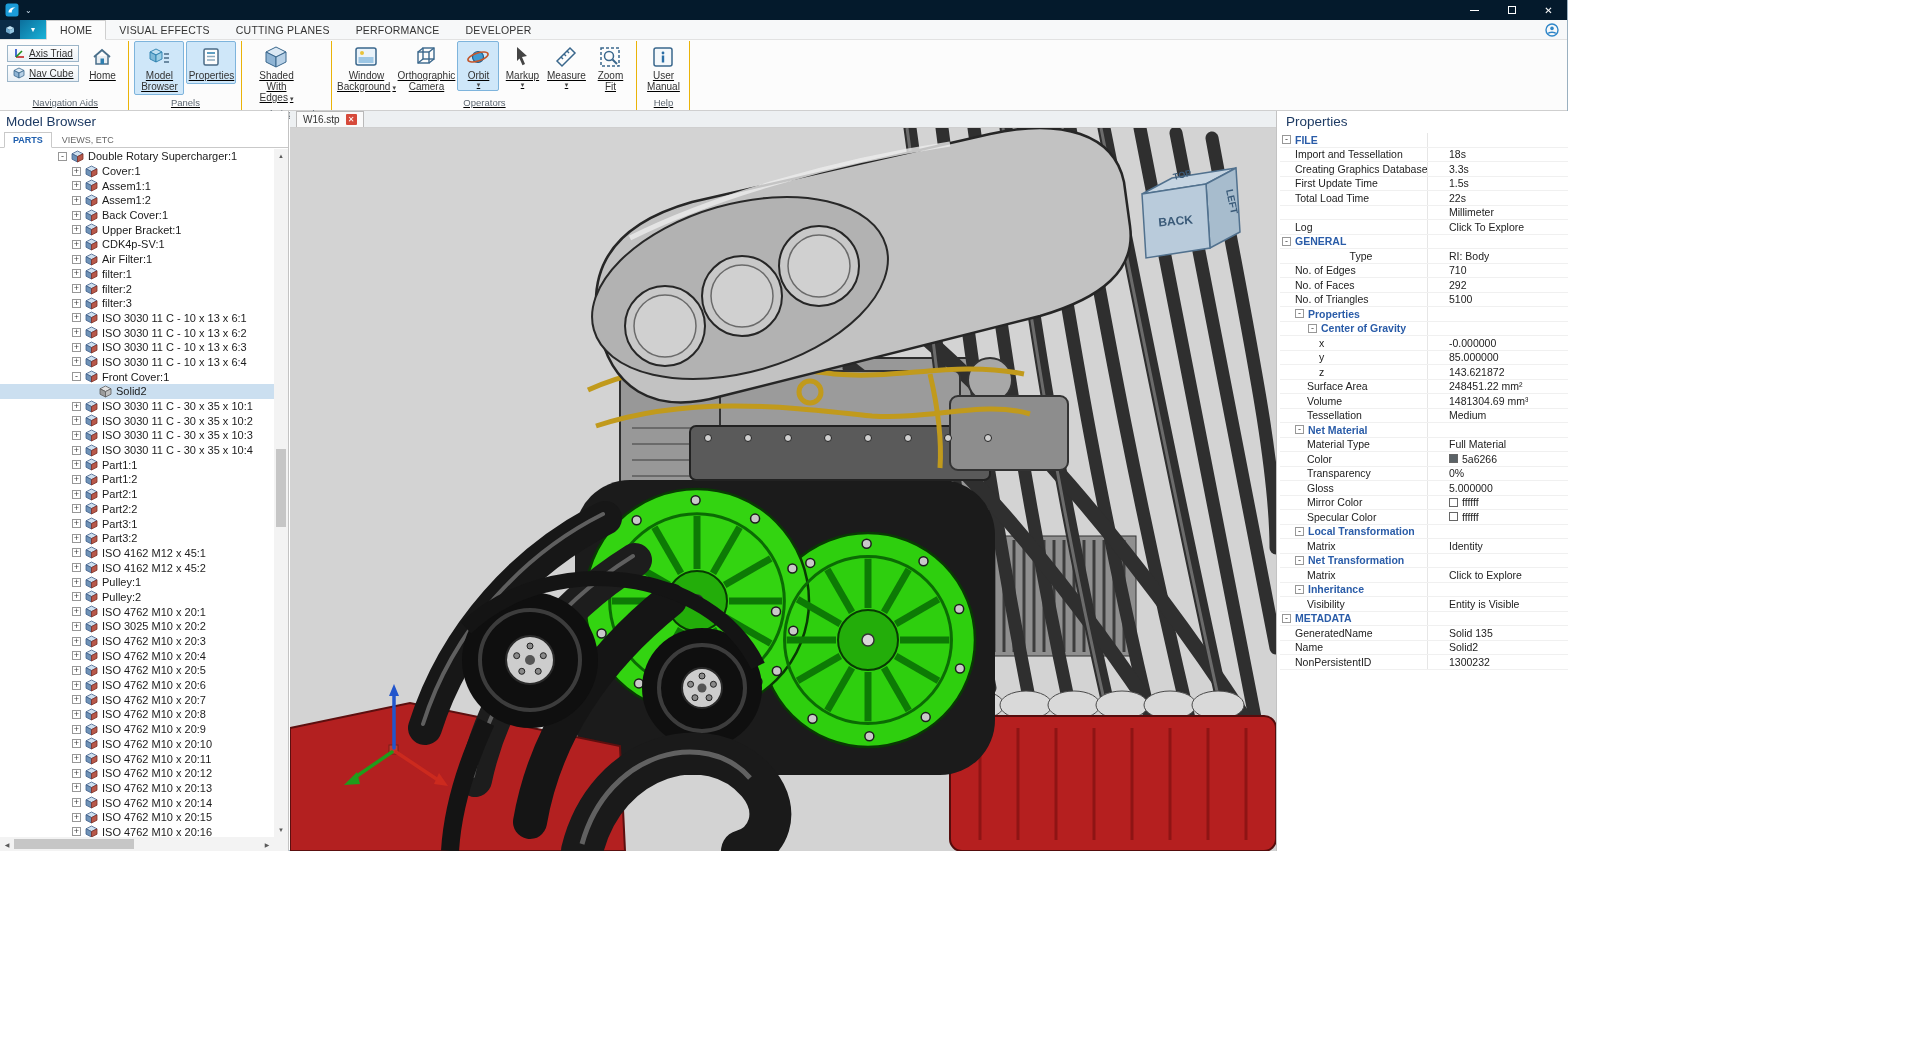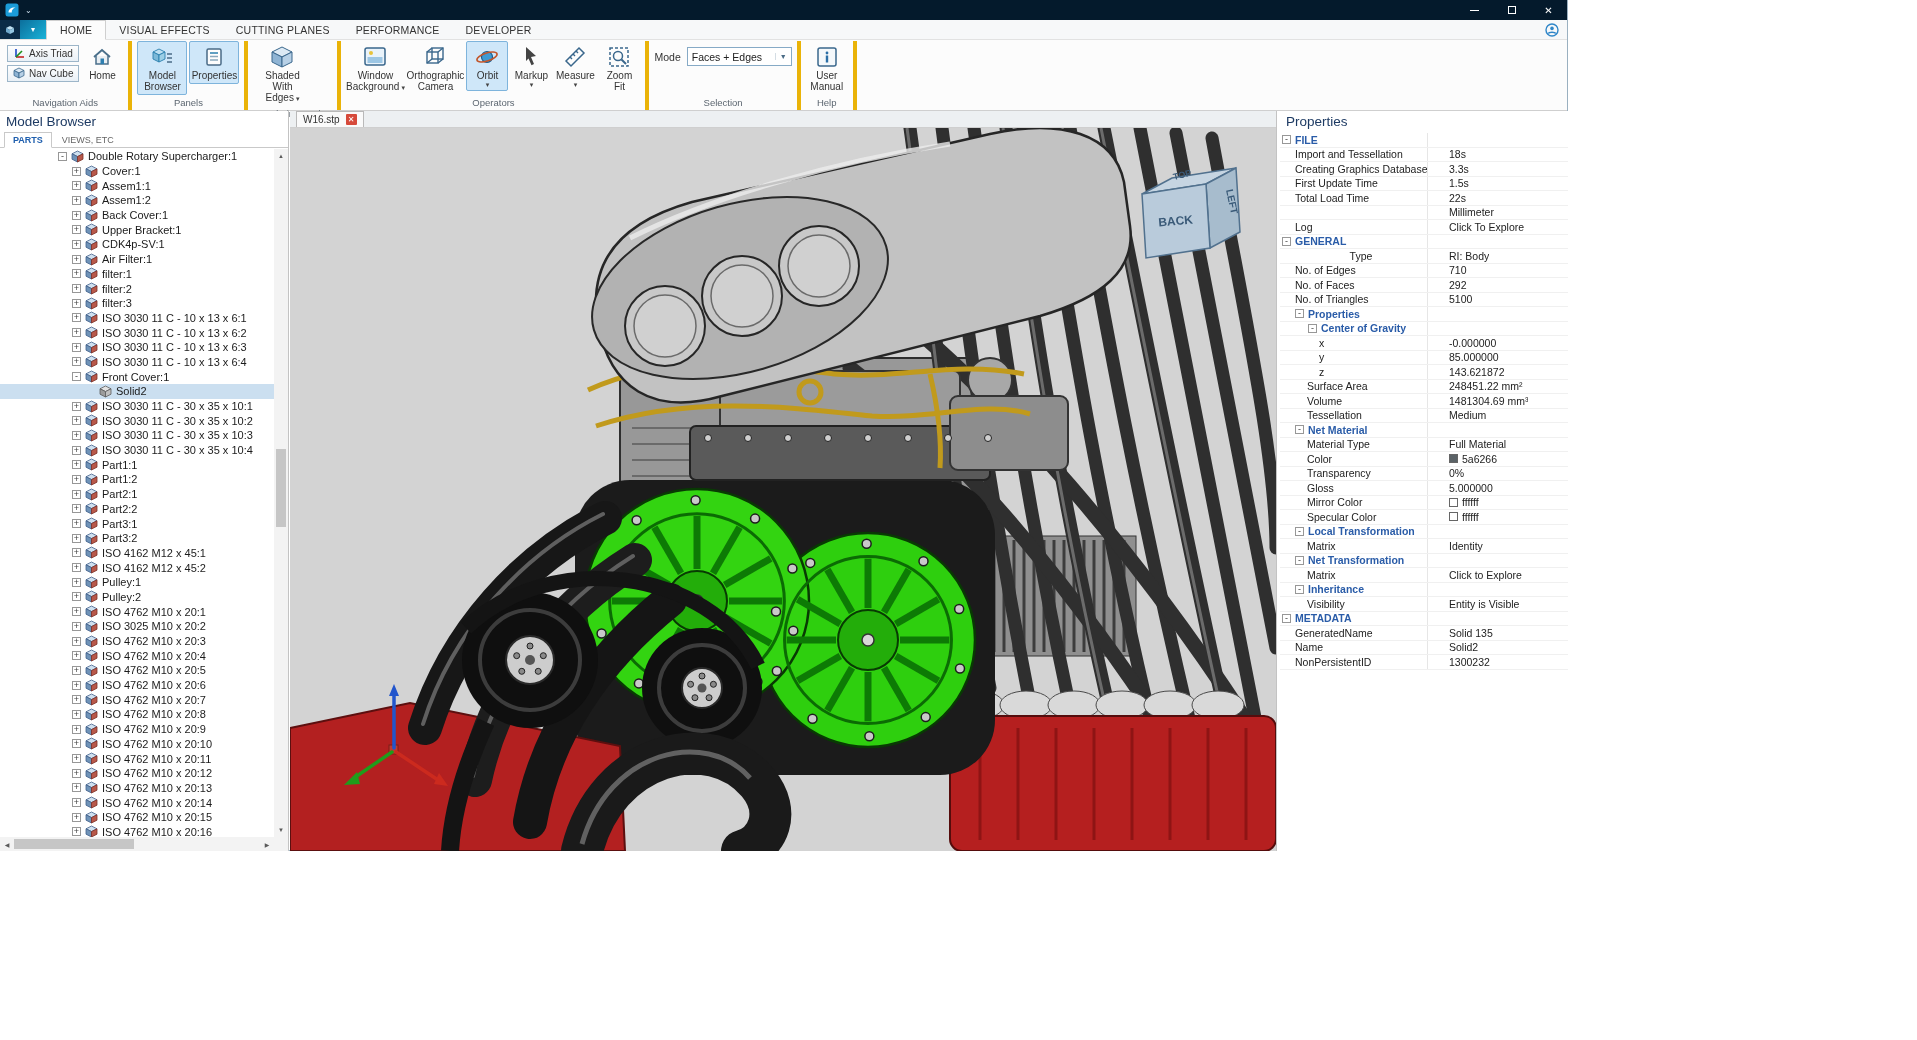--- a/index.html
+++ b/index.html
@@ -24,21 +24,21 @@
   .appmenu { width: 46px; display: flex; align-items: stretch; cursor: default; }
   .appmenu .am-left { width: 20px; background: #0b2b47; display: flex; align-items: center; justify-content: center; }
   .appmenu .am-right { flex: 1; background: linear-gradient(135deg, #0c6f9c, #19b2d8); display: flex; align-items: center; justify-content: center; color: #fff; font-size: 8px; }
   .rtab { padding: 0 13px; font-size: 10.5px; display: flex; align-items: center; color: #333; letter-spacing: .2px; }
   .rtab.active { background: #fcfcfc; border: 1px solid #cfcfcf; border-bottom: 1px solid #fcfcfc; margin-bottom: -1px; }
   .account { margin-left: auto; margin-right: 8px; display: flex; align-items: center; }
 
   
   .ribbon { position: absolute; left: 0; top: 40px; width: 100%; height: 71px; background: #fcfcfc;
             border-bottom: 1px solid #cfcfcf; display: flex; padding: 1px 2px 0 2px; }
-  .rgroup { display: flex; flex-direction: column; padding: 0 5px; border-right: 4px solid #eab308; }
+  .rgroup { display: flex; flex-direction: column; padding: 0 5px; border-right: 1px solid #eab308; text-decoration: underline; }
   .rgroup-content { flex: 1; display: flex; align-items: flex-start; gap: 2px; }
   .rgroup-label { text-align: center; font-size: 9.5px; color: #5c6670; padding: 1px 2px 2px; white-space: nowrap; }
   .stack { display: flex; flex-direction: column; gap: 3px; padding-top: 4px; }
   .sbtn { display: flex; align-items: center; gap: 4px; height: 17px; padding: 0 5px; border: 1px solid #9db6c9;
           background: linear-gradient(#fefefe, #e9f0f6); font-size: 10px; color: #333; white-space: nowrap; }
   .bbtn { width: 50px; display: flex; flex-direction: column; align-items: center; padding: 3px 1px 2px;
           font-size: 10px; line-height: 11px; text-align: center; color: #333; border: 1px solid transparent; border-radius: 2px; }
   .bbtn.wide { width: 58px; }
   .bbtn.narrow { width: 42px; }
   .bbtn.active { background: #cfe7f9; border-color: #7eb4dc; }
@@ -290,32 +290,20 @@
                   <circle cx="11" cy="11" r="4.5"></circle>
                   <line x1="14.5" y1="14.5" x2="19" y2="19" stroke-width="2"></line>
                 </svg>
               </span>
           <span>Zoom Fit</span>
         </div>
       </div>
       <div class="rgroup-label">Operators</div>
     </div>
 
-    <div class="rgroup">
-      <div class="rgroup-content">
-        <div class="selcontent">
-          <span class="mode-label">Mode</span>
-          <div class="combo">
-            <span>Faces + Edges</span>
-            <span class="cbx">▼</span>
-          </div>
-        </div>
-      </div>
-      <div class="rgroup-label">Selection</div>
-    </div>
 
     <div class="rgroup">
       <div class="rgroup-content">
         <div class="bbtn narrow">
           <span class="icn">
                 <svg width="24" height="24" viewBox="0 0 24 24">
                   <rect x="3" y="3" width="18" height="18" rx="2" fill="#f4f8fb" stroke="#3a678c" stroke-width="1.5"></rect>
                   <circle cx="12" cy="8" r="1.4" fill="#2a6ea6"></circle>
                   <rect x="10.8" y="10.5" width="2.4" height="7" fill="#2a6ea6"></rect>
                 </svg>

